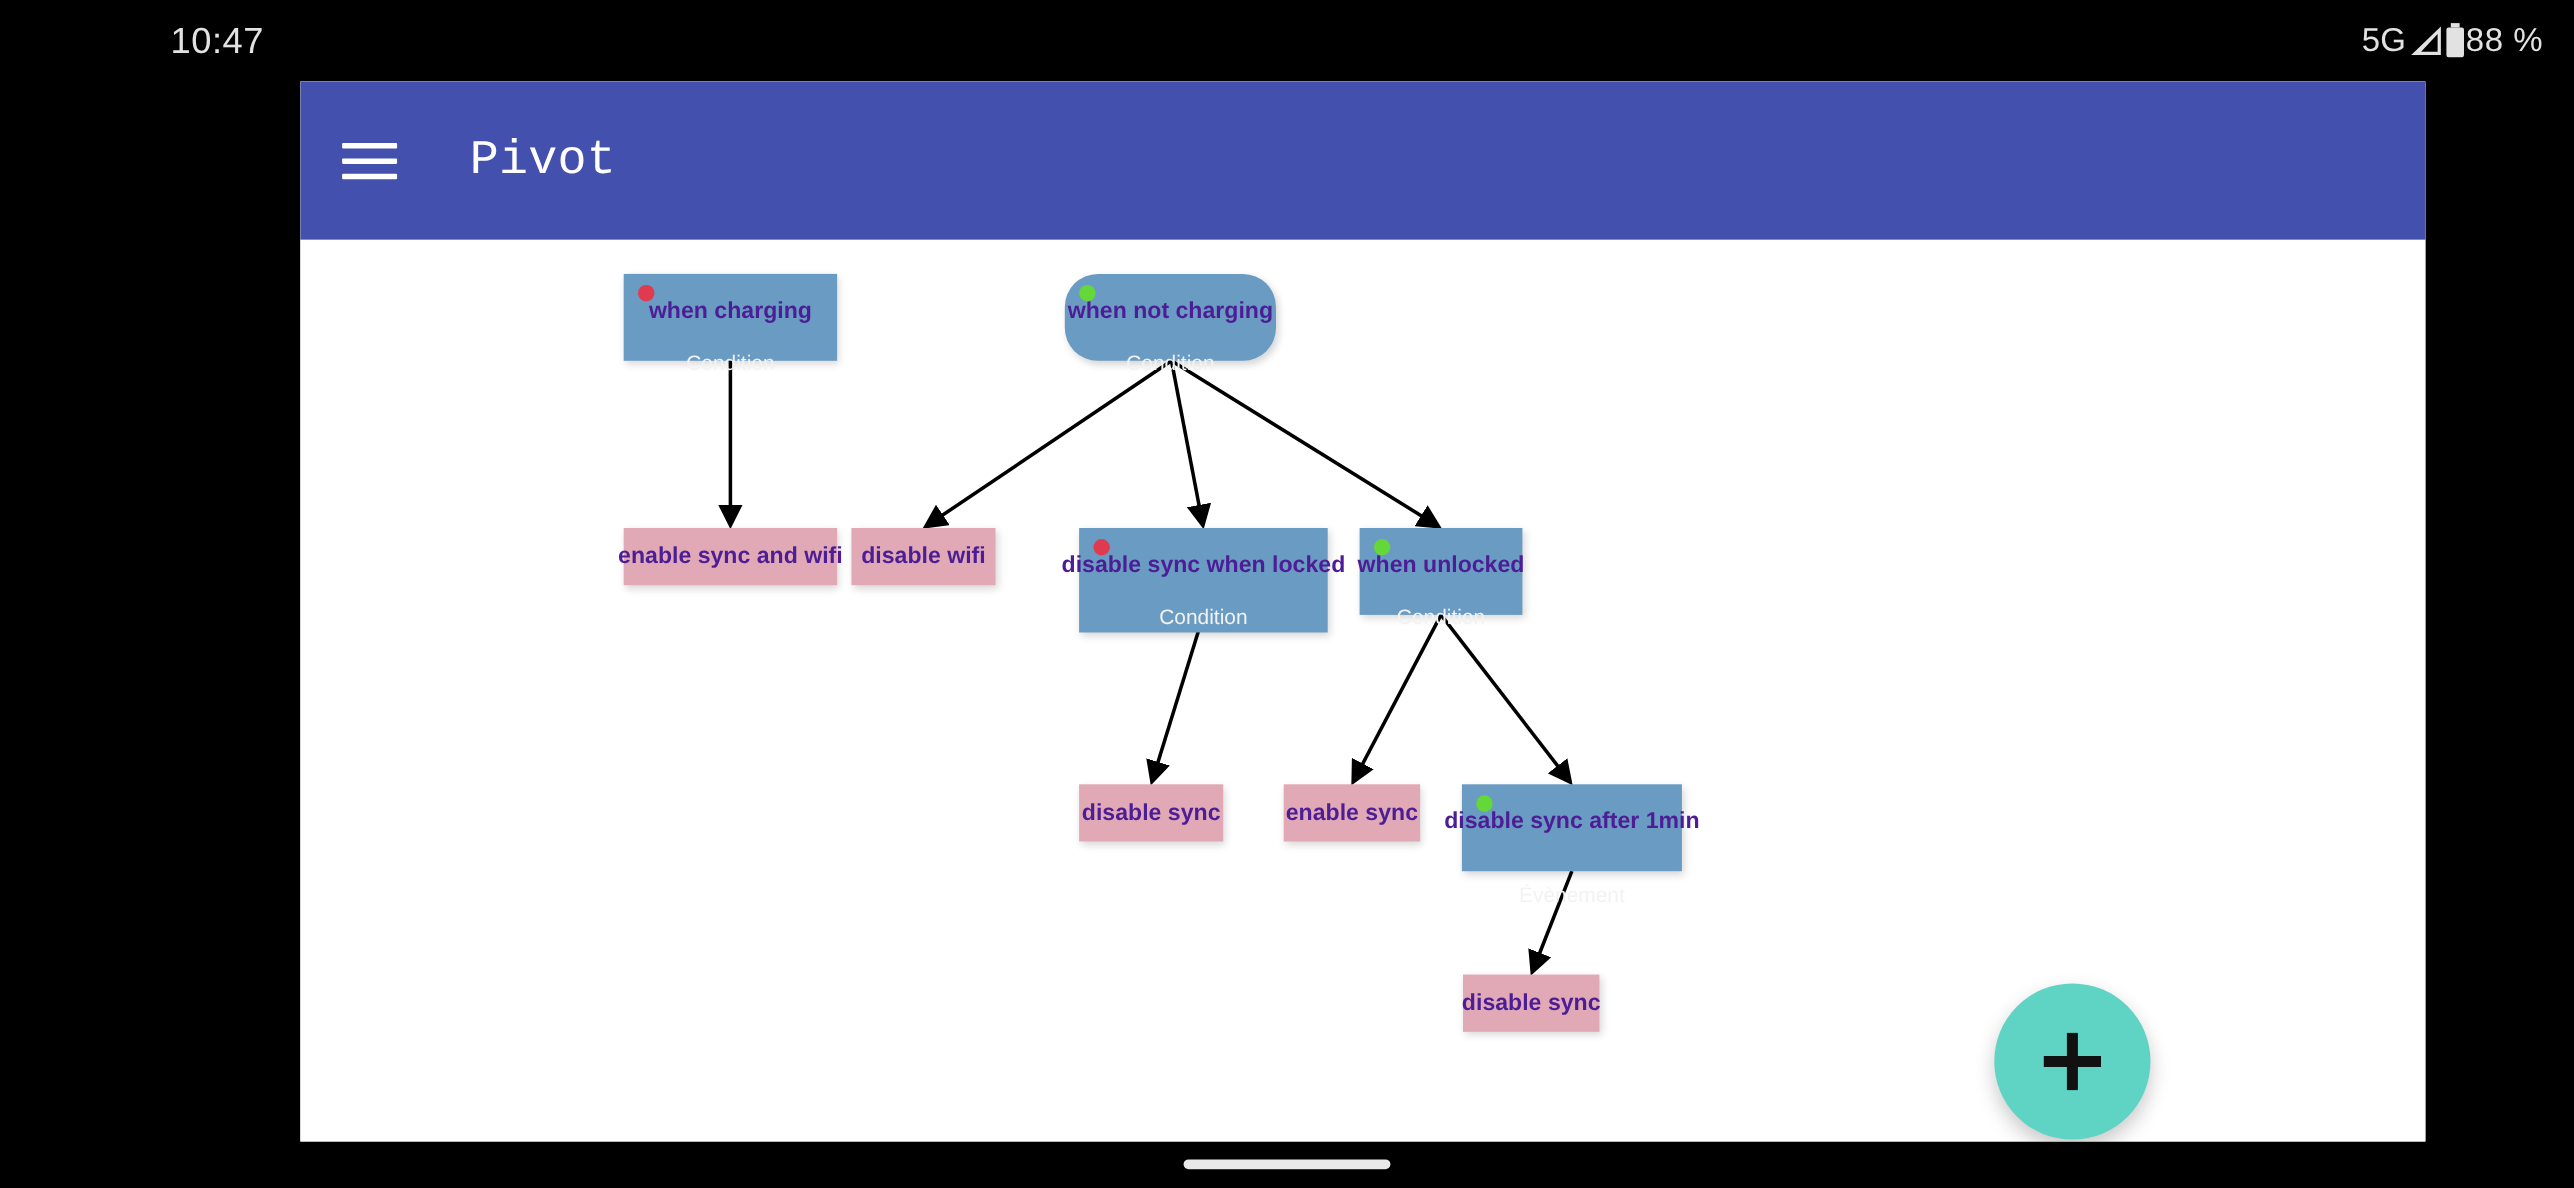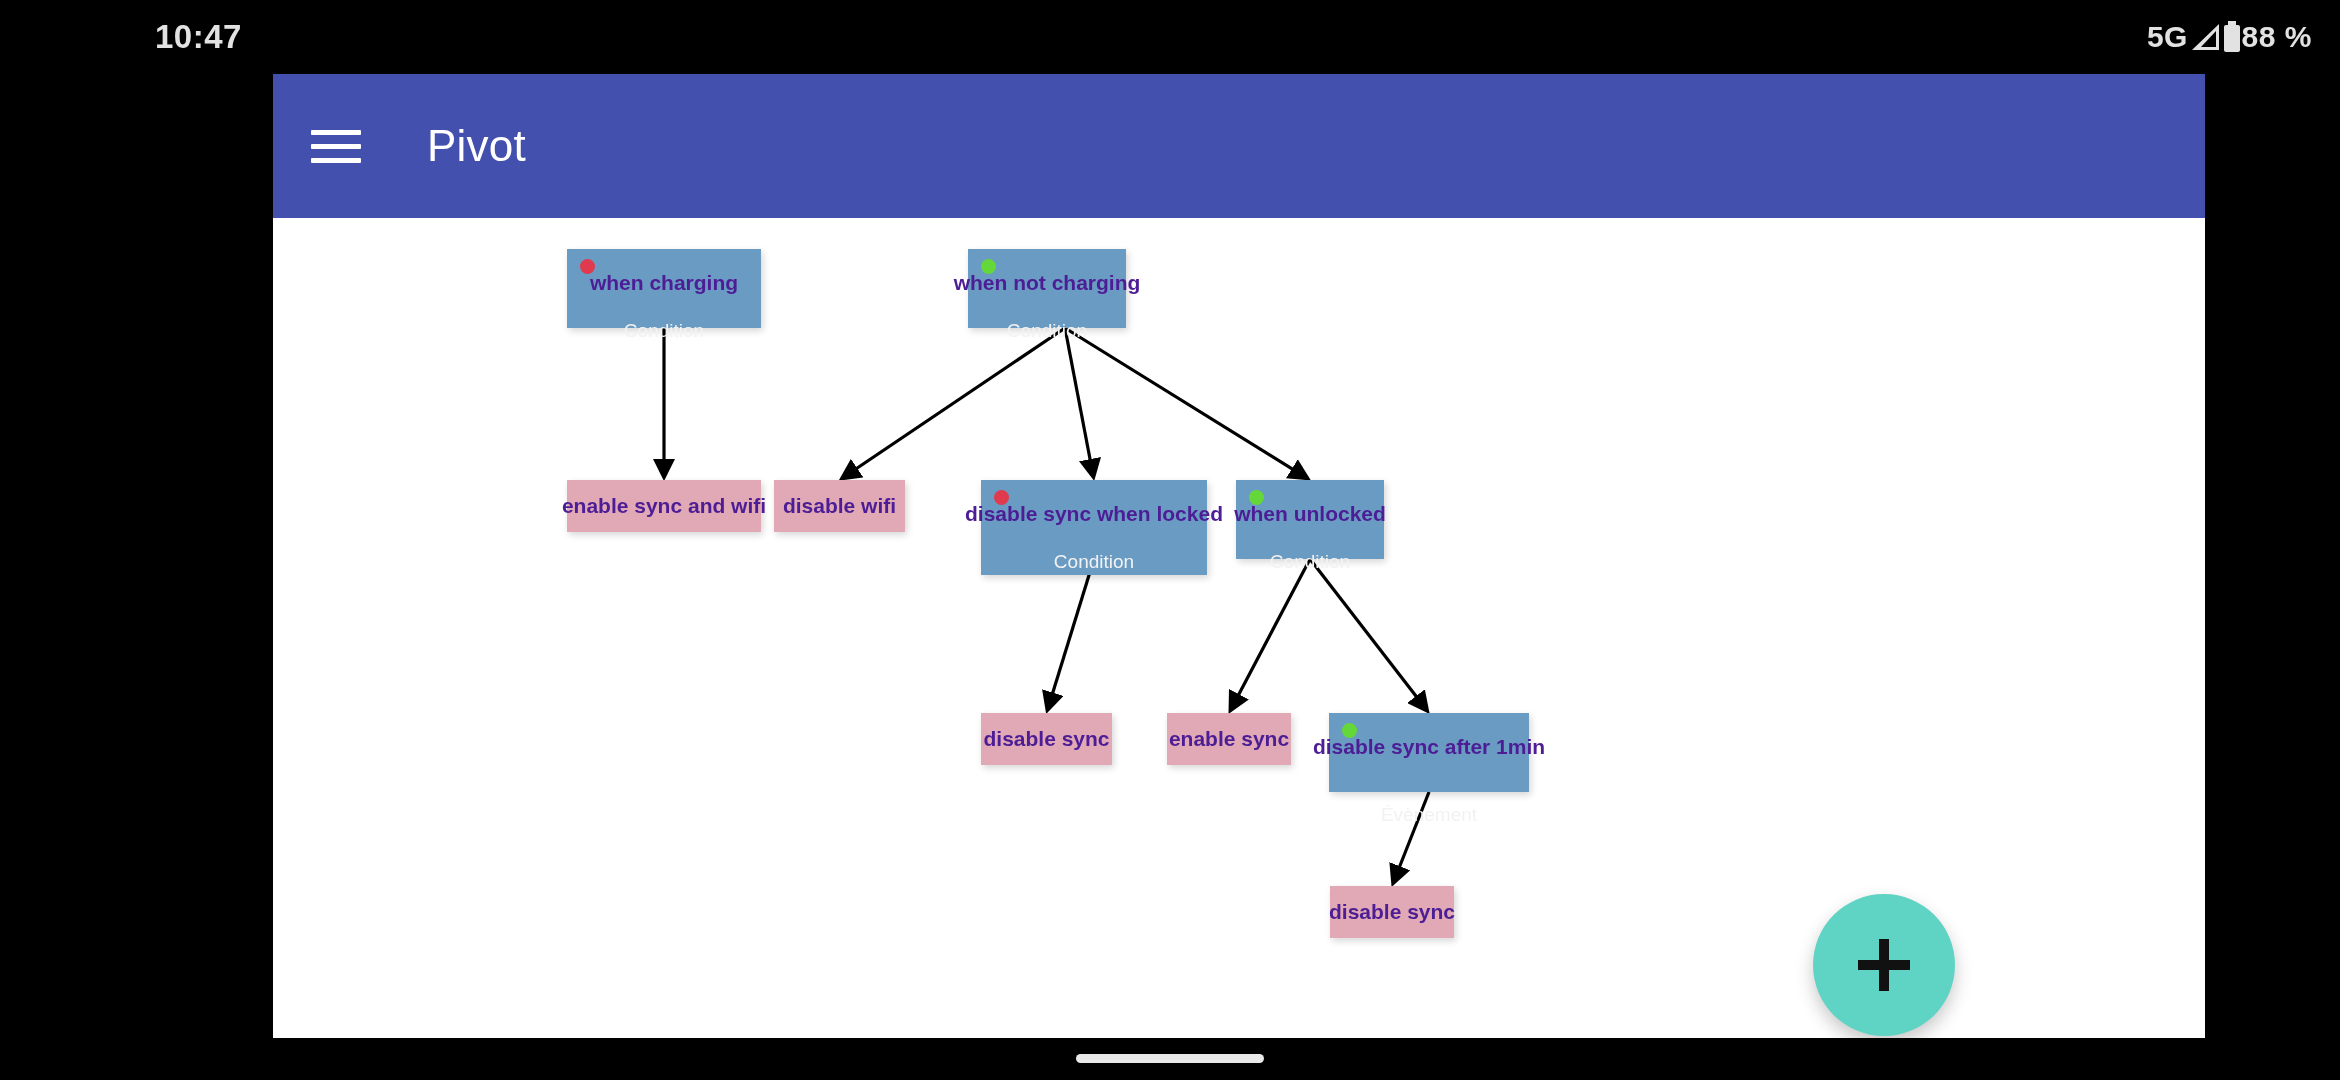--- a/index.html
+++ b/index.html
@@ -19,21 +19,20 @@
     background: #000000;
   }
 
   
   .status-bar {
     position: absolute;
     left: 0; top: 0;
     width: 2340px; height: 74px;
     background: #000000;
     color: #e8e8e8;
-    font-weight: bold;
   }
   .status-clock {
     position: absolute;
     left: 155px; top: 50%;
     transform: translateY(-50%);
     font-size: 33px;
     letter-spacing: 0.5px;
     color: #e2e2e2;
   }
   .status-right {
@@ -87,20 +86,21 @@
     display: block;
     width: 50px; height: 5px;
     background: #ffffff;
     border-radius: 1px;
   }
   .appbar-title {
     margin-left: 60px;
     font-size: 44px;
     color: #ffffff;
     letter-spacing: 0.2px;
+    font-family: Liberation Mono, monospace;
   }
 
   
   .canvas {
     position: absolute;
     left: 0; top: 144px;
     width: 1932px; height: 820px;
     background: #ffffff;
     overflow: hidden;
   }
@@ -243,21 +243,21 @@
             <line x1="1156" y1="574" x2="1120.4650593244323" y2="664.277957391983" marker-end="url(#arrowhead)"></line>
           </g>
       </svg>
 
       <div id="node-layer">
           <div class="node condition" style="left: 294px; top: 31px; width: 194px; height: 79px;">
             <div class="status-dot dot-red"></div>
             <div class="node-title">when charging</div>
             <div class="node-subtitle">Condition</div>
           </div>
-          <div class="node condition" style="left: 695px; top: 31px; width: 158px; height: 79px;">
+          <div class="node condition" style="left: 695px; top: 31px; width: 192px; height: 79px; border-radius: 30px;">
             <div class="status-dot dot-green"></div>
             <div class="node-title">when not charging</div>
             <div class="node-subtitle">Condition</div>
           </div>
           <div class="node action" style="left: 294px; top: 262px; width: 194px; height: 52px;">
             <div class="node-title">enable sync and wifi</div>
           </div>
           <div class="node action" style="left: 501px; top: 262px; width: 131px; height: 52px;">
             <div class="node-title">disable wifi</div>
           </div>

